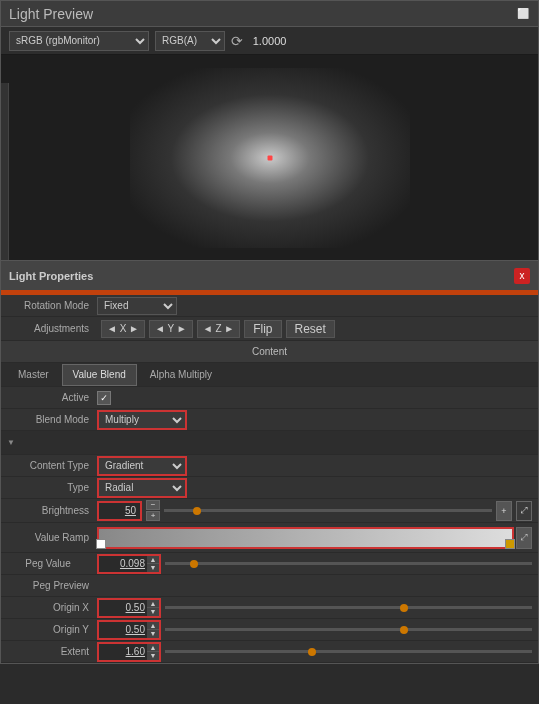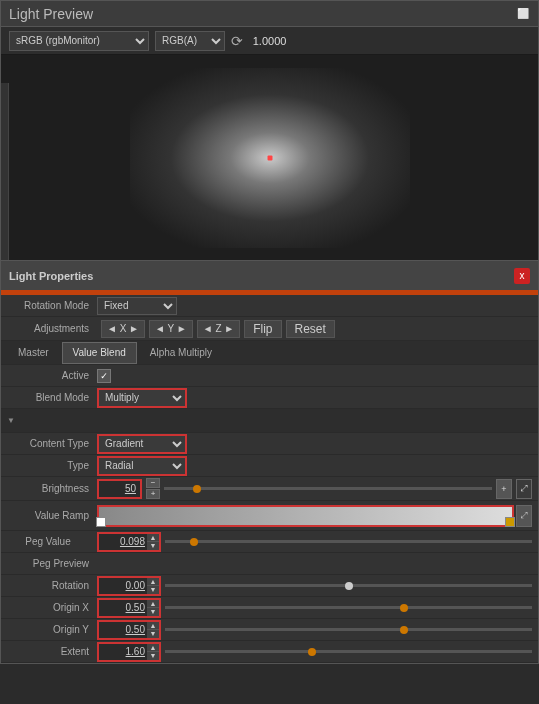--- a/index.html
+++ b/index.html
@@ -569,20 +569,23 @@
     <button class="axis-btn">
       <span>◄ Y ►</span>
     </button>
     <button class="axis-btn">
       <span>◄ Z ►</span>
     </button>
     <button class="flip-btn">Flip</button>
     <button class="reset-btn">Reset</button>
   </div>
 
+  <div class="content-bar">
+    <span>Content</span>
+  </div>
 
   <div class="tabs-row">
     <div class="tab">
       <span>Master</span>
     </div>
     <div class="tab active">
       <span>Value Blend</span>
     </div>
     <div class="tab">
       <span>Alpha Multiply</span>
@@ -662,33 +665,20 @@
     <div class="slider-track" style="margin-left:4px;">
       <div class="slider-thumb-orange" style="left:8%;"></div>
     </div>
   </div>
 
   <div class="param-row">
     <span class="param-label">Peg Preview</span>
     <div style="flex:1;"></div>
   </div>
 
-  <div class="param-row">
-    <span class="param-label">Rotation</span>
-    <div class="spin-field">
-      <input type="text" class="spin-input" value="0.00" style="">
-      <div class="spin-arrows">
-        <div class="spin-up">▲</div>
-        <div class="spin-dn">▼</div>
-      </div>
-    </div>
-    <div class="slider-track" style="margin-left:4px;">
-      <div class="slider-thumb" style="left:50%;"></div>
-    </div>
-  </div>
 
   <div class="param-row">
     <span class="param-label">Origin X</span>
     <div class="spin-field">
       <input type="text" class="spin-input" value="0.50" style="">
       <div class="spin-arrows">
         <div class="spin-up">▲</div>
         <div class="spin-dn">▼</div>
       </div>
     </div>

